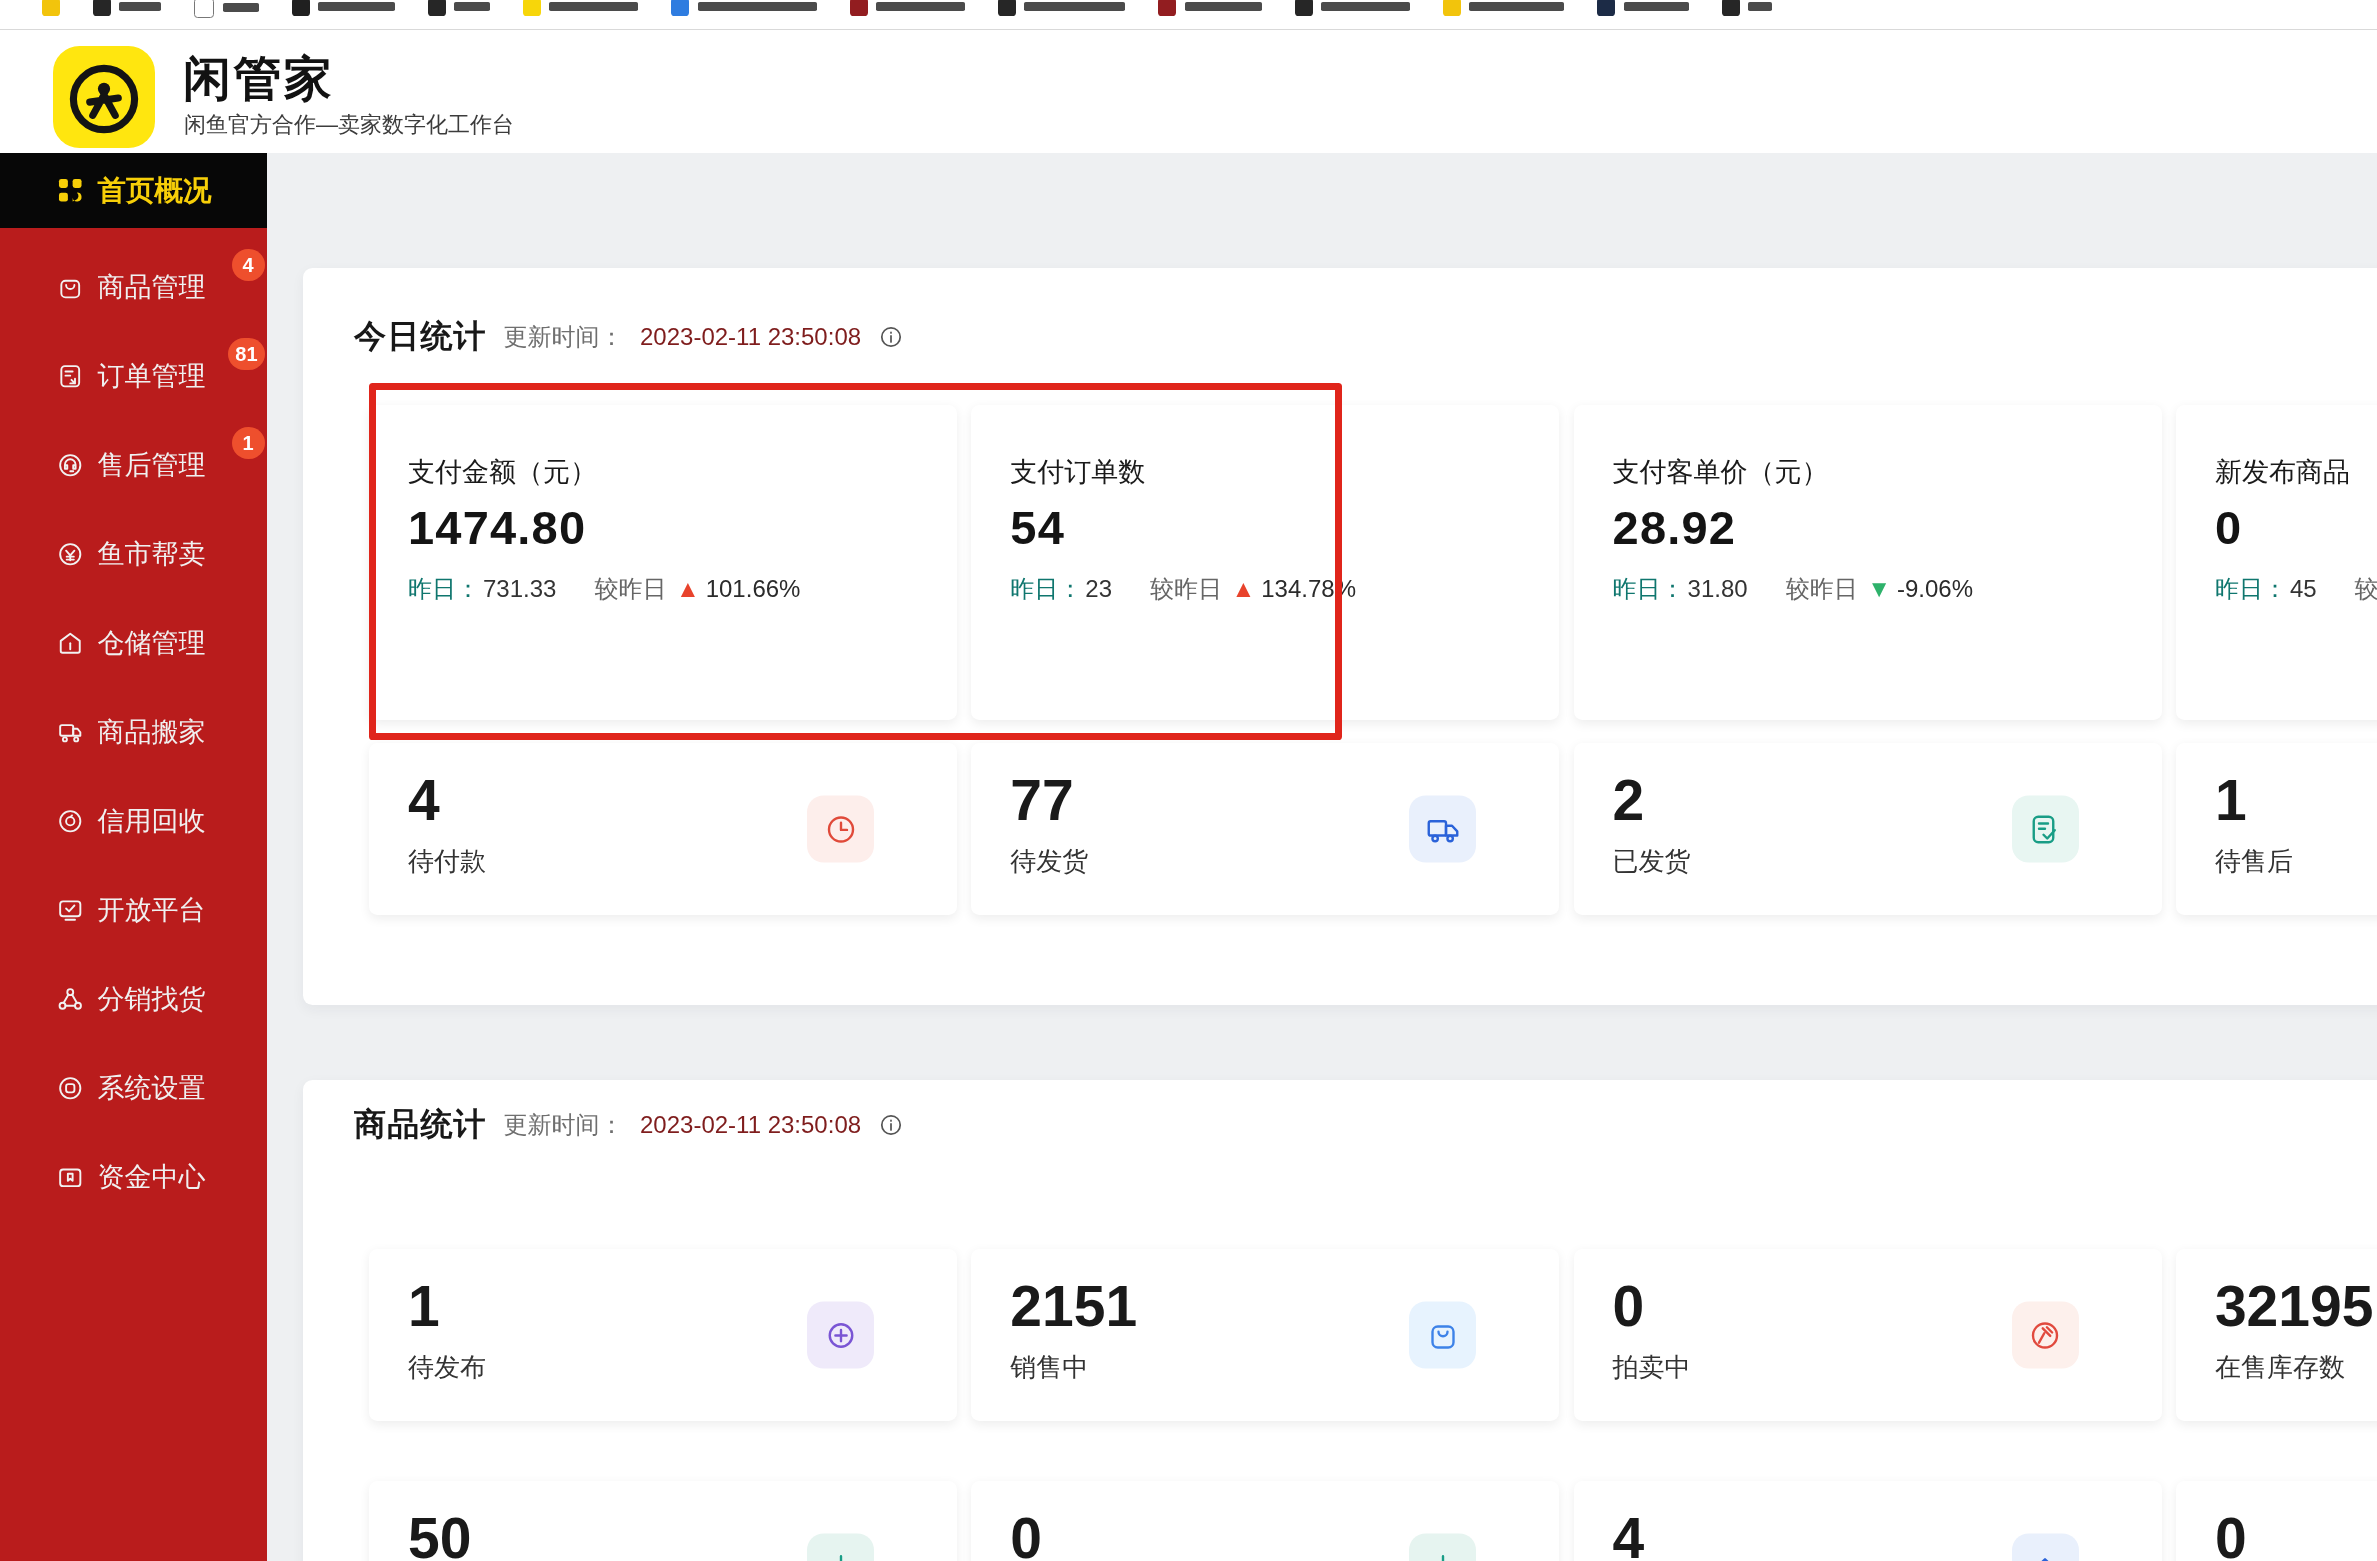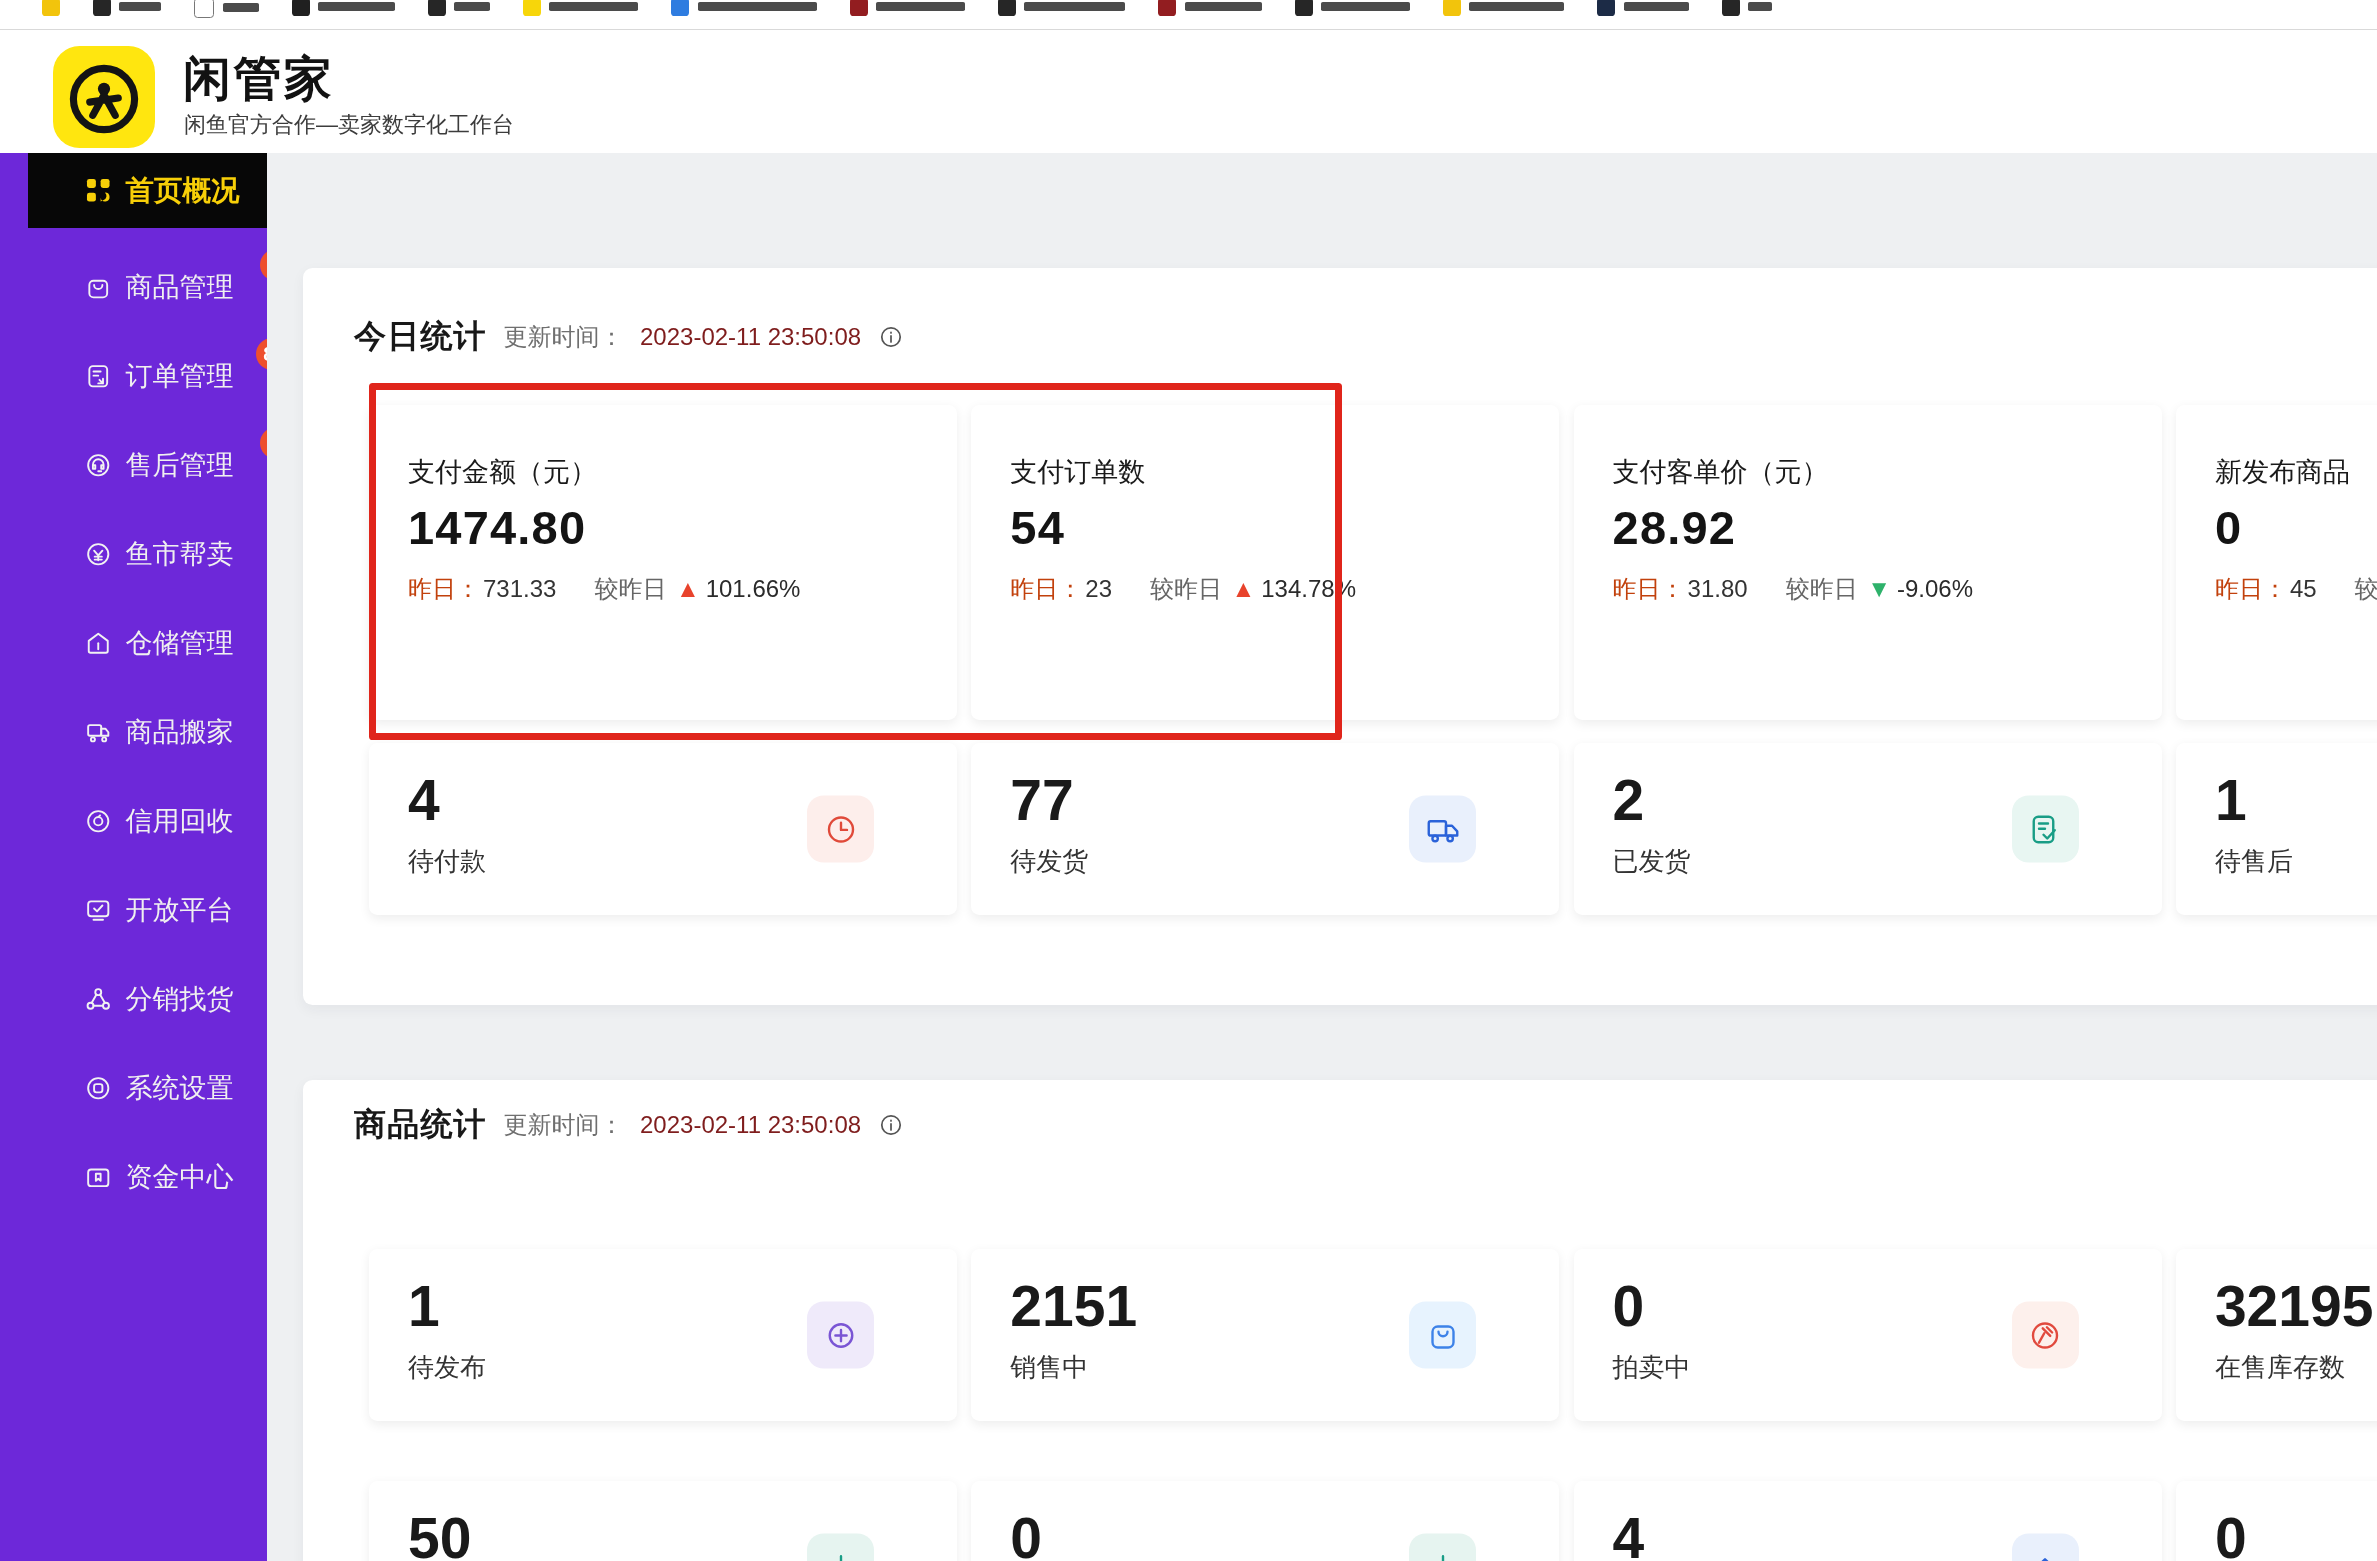--- a/index.html
+++ b/index.html
@@ -67,21 +67,21 @@
   .info-icon{width:26px;height:26px;color:#555;}
   .metric-row,.count-row{position:absolute;left:66px;display:flex;gap:14.3px;}
   .metric-card{
     width:588px;height:315px;background:#fff;border-radius:8.3px;flex:none;
     box-shadow:0 3.6px 10.7px rgba(0,0,0,0.07);box-sizing:border-box;
     padding:49px 36px 0 39px;
   }
   .metric-label{font-size:27px;color:#1a1a1a;}
   .metric-value{font-size:47px;font-weight:bold;color:#141414;margin-top:9.5px;letter-spacing:1.2px;}
   .metric-yrow{display:flex;align-items:center;margin-top:18px;font-size:24px;color:#555;}
-  .y-label{color:#c2410c;}
+  .y-label{color:#0f766e;}
   .y-value{color:#333;margin-left:3px;}
   .cmp-label{color:#666;margin-left:38px;}
   .delta-arrow{font-size:24px;margin:0 6px 0 9.5px;}
   .delta-arrow.up{color:#e8432c;}
   .delta-arrow.down{color:#2eb26b;}
   .delta-value{color:#2b2b2b;}
   .count-card{
     width:588px;height:172px;background:#fff;border-radius:8.3px;flex:none;
     box-shadow:0 3.6px 10.7px rgba(0,0,0,0.07);box-sizing:border-box;
     padding:28.5px 36px 0 39px;position:relative;cursor:pointer;
@@ -166,21 +166,21 @@
   <svg id="logo" viewBox="0 0 100 100">
     <rect x="0" y="0" width="100" height="100" rx="26" fill="#ffe60f"></rect>
     <circle cx="50" cy="52" r="30" fill="none" stroke="#141414" stroke-width="7"></circle>
     <circle cx="50" cy="42" r="6" fill="#141414"></circle>
     <path d="M50 48 L39 68 M50 48 L61 68 M36 55 L64 51" stroke="#141414" stroke-width="7" fill="none" stroke-linecap="round"></path>
   </svg>
   <div id="app-title">闲管家</div>
   <div id="app-tagline">闲鱼官方合作—卖家数字化工作台</div>
 </div>
 
-<div id="sidebar" style="background: #6d28d9; padding-left: 28px;">
+<div id="sidebar" style="background: #b91c1c;">
     <div class="nav-item active" style="background: rgb(7, 7, 7);">
       <span class="nav-icon"><svg viewBox="0 0 48 48">
           <rect x="5" y="5" width="15" height="15" rx="4" fill="currentColor"></rect>
           <rect x="28" y="5" width="15" height="15" rx="4" fill="currentColor"></rect>
           <rect x="5" y="28" width="15" height="15" rx="4" fill="currentColor"></rect>
           <path d="M35.5 28 a7.5 7.5 0 1 1 -7.4 8.6 L28 43 l5-2.5 a7.5 7.5 0 0 0 2.5-12.5 z" fill="currentColor"></path>
         </svg></span>
       <span class="nav-label">首页概况</span>
     </div>
     <div class="nav-item">

